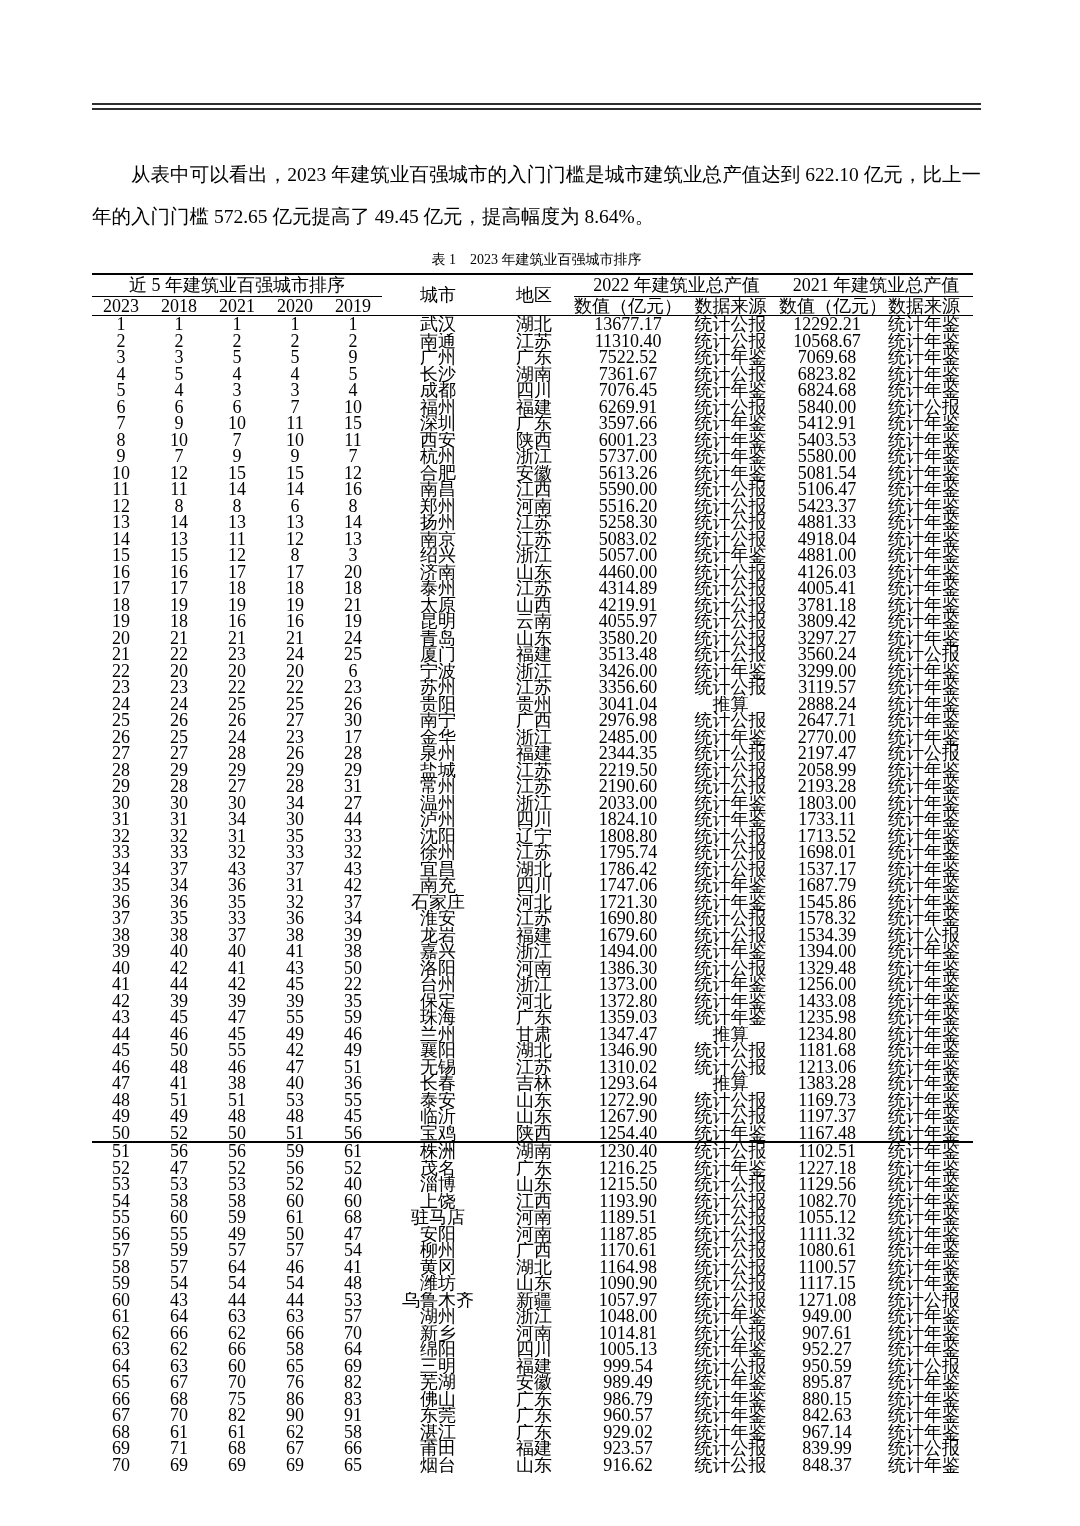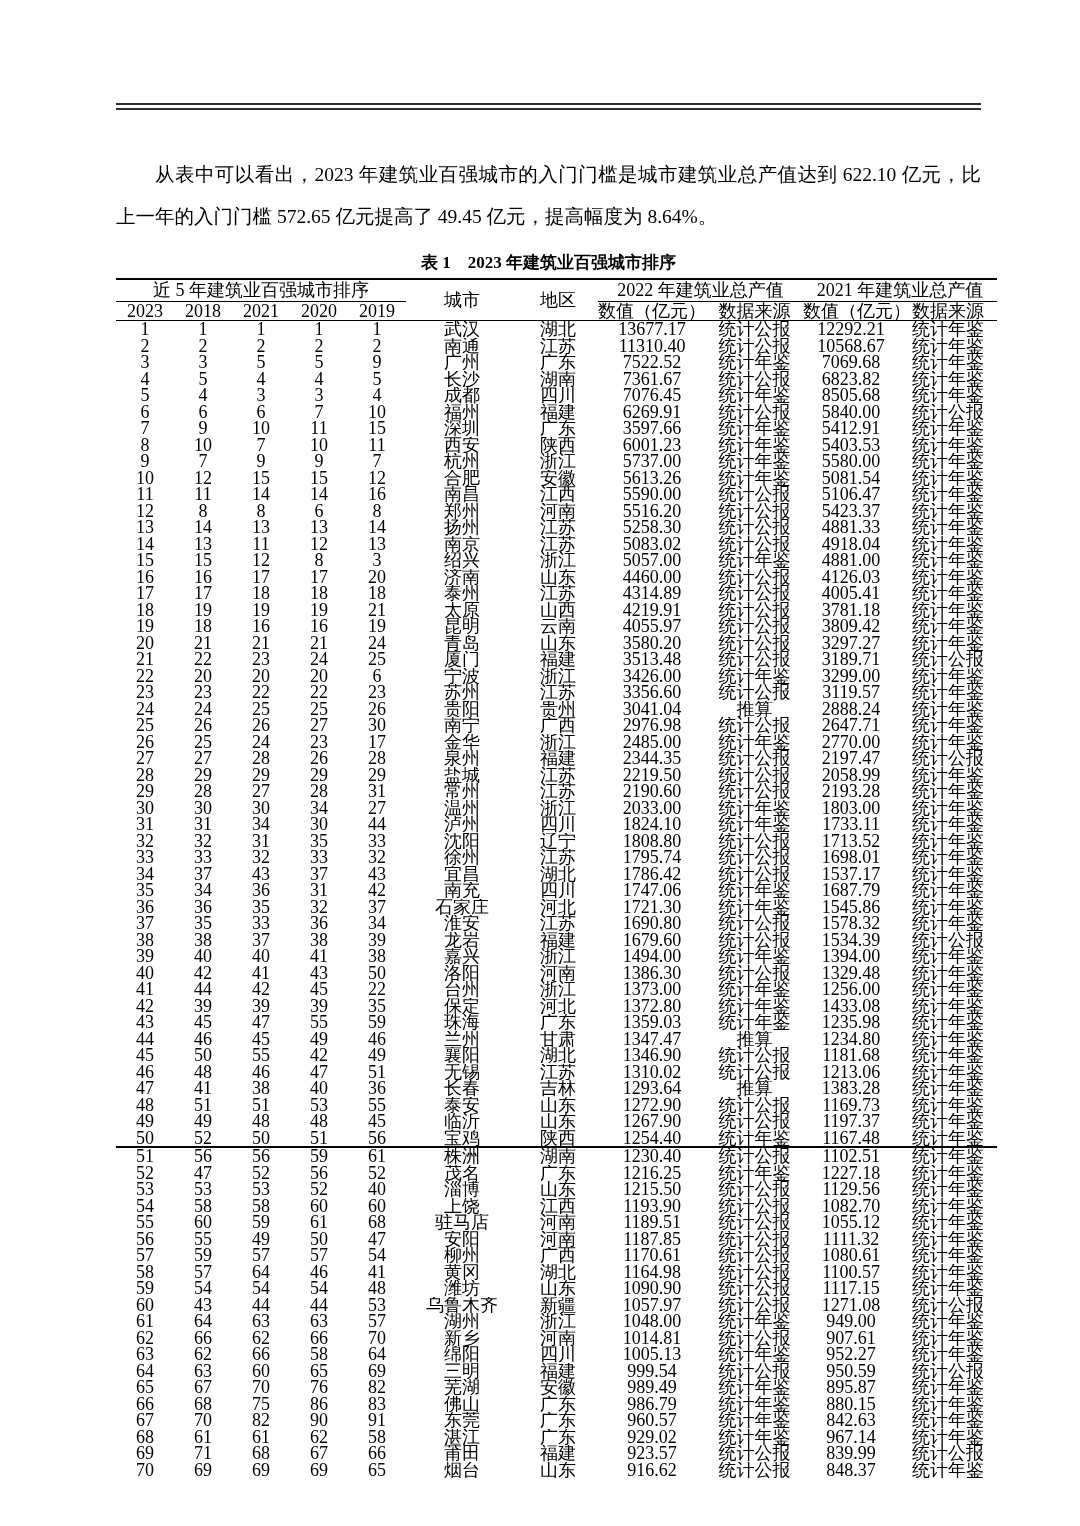--- a/index.html
+++ b/index.html
@@ -4,39 +4,39 @@
 <style>
   html,body { margin:0; padding:0; background:#ffffff; }
   body {
     width:1080px; height:1526px; overflow:hidden;
     font-family:"Liberation Serif","DejaVu Serif",serif;
     color:#000;
   }
   .page {
     box-sizing:border-box;
     width:1080px; height:1318px;
-    padding:103px 99px 0 116px;
+    padding:103px 99px 0 92px;
     background:#fff;
   }
   .header-rule {
     height:3px;
     border-top:2px solid #2e2e2e;
     border-bottom:2px solid #2e2e2e;
     margin:0 0 44px 0;
   }
   .intro {
     font-size:19.5px;
     line-height:42px;
     text-align:justify;
     text-indent:2em;
     margin:0 0 13px 0;
   }
   .table-title {
-    font-size:17px;
-    font-weight:bold;
+    font-size:14px;
+    font-weight:normal;
     text-align:center;
     margin:0 0 4px 0;
   }
   table.ranking {
     width:881px;
     table-layout:fixed;
     border-collapse:collapse;
     border-top:2.5px solid #000;
     font-size:18px;
   }
@@ -159,21 +159,21 @@
         <tr>
           <td>5</td>
           <td>4</td>
           <td>3</td>
           <td>3</td>
           <td>4</td>
           <td class="col-city">成都</td>
           <td class="col-region">四川</td>
           <td class="col-val">7076.45</td>
           <td class="col-src">统计年鉴</td>
-          <td class="col-val21">8505.68</td>
+          <td class="col-val21">6824.68</td>
           <td class="col-src">统计年鉴</td>
         </tr>
         <tr>
           <td>6</td>
           <td>6</td>
           <td>6</td>
           <td>7</td>
           <td>10</td>
           <td class="col-city">福州</td>
           <td class="col-region">福建</td>
@@ -367,21 +367,21 @@
         <tr>
           <td>21</td>
           <td>22</td>
           <td>23</td>
           <td>24</td>
           <td>25</td>
           <td class="col-city">厦门</td>
           <td class="col-region">福建</td>
           <td class="col-val">3513.48</td>
           <td class="col-src">统计公报</td>
-          <td class="col-val21">3189.71</td>
+          <td class="col-val21">3560.24</td>
           <td class="col-src">统计公报</td>
         </tr>
         <tr>
           <td>22</td>
           <td>20</td>
           <td>20</td>
           <td>20</td>
           <td>6</td>
           <td class="col-city">宁波</td>
           <td class="col-region">浙江</td>

